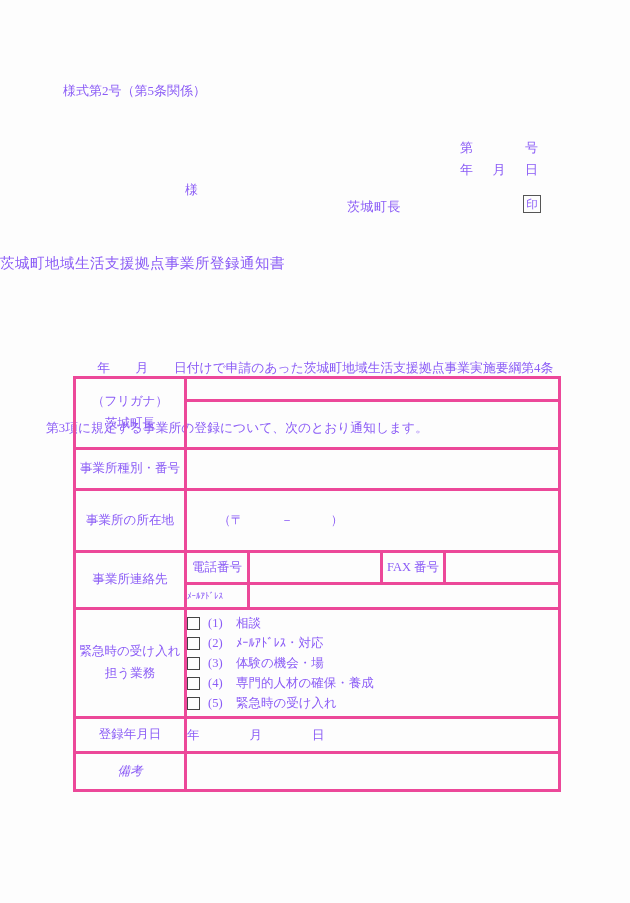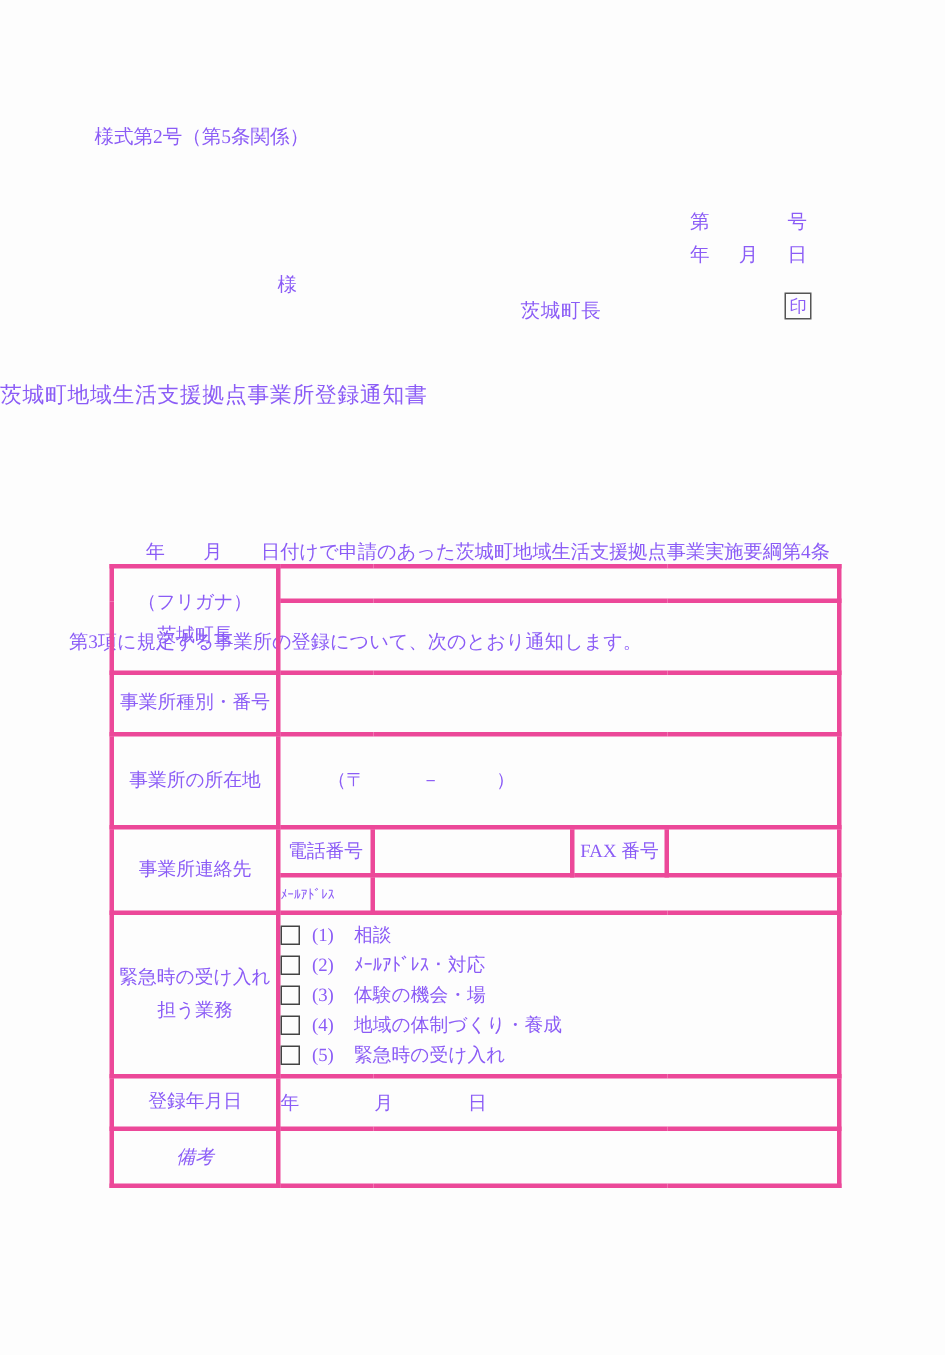--- a/index.html
+++ b/index.html
@@ -157,21 +157,21 @@
             <span>ﾒｰﾙｱﾄﾞﾚｽ・対応</span>
           </div>
           <div class="svc-line">
             <span class="checkbox"></span>
             <span class="svc-num">(3)</span>
             <span>体験の機会・場</span>
           </div>
           <div class="svc-line">
             <span class="checkbox"></span>
             <span class="svc-num">(4)</span>
-            <span>地域の体制づくり・養成</span>
+            <span>専門的人材の確保・養成</span>
           </div>
           <div class="svc-line">
             <span class="checkbox"></span>
             <span class="svc-num">(5)</span>
             <span>緊急時の受け入れ</span>
           </div>
         </td>
       </tr>
 
       <tr>

